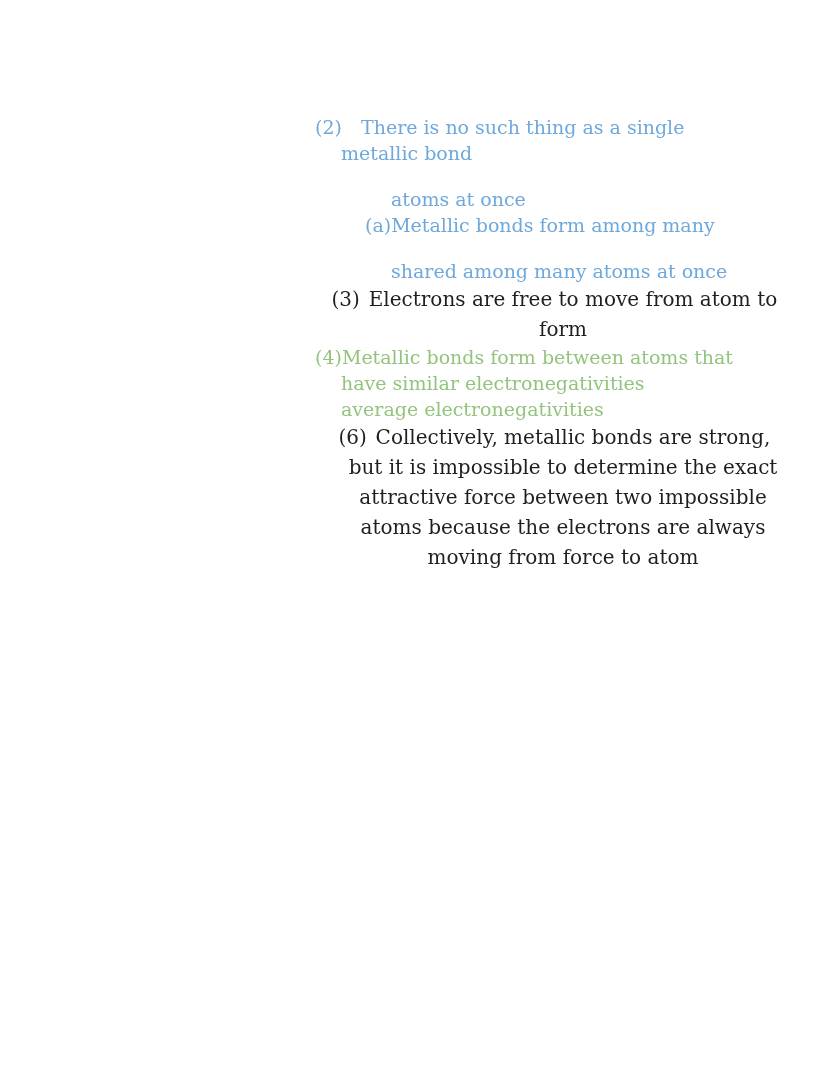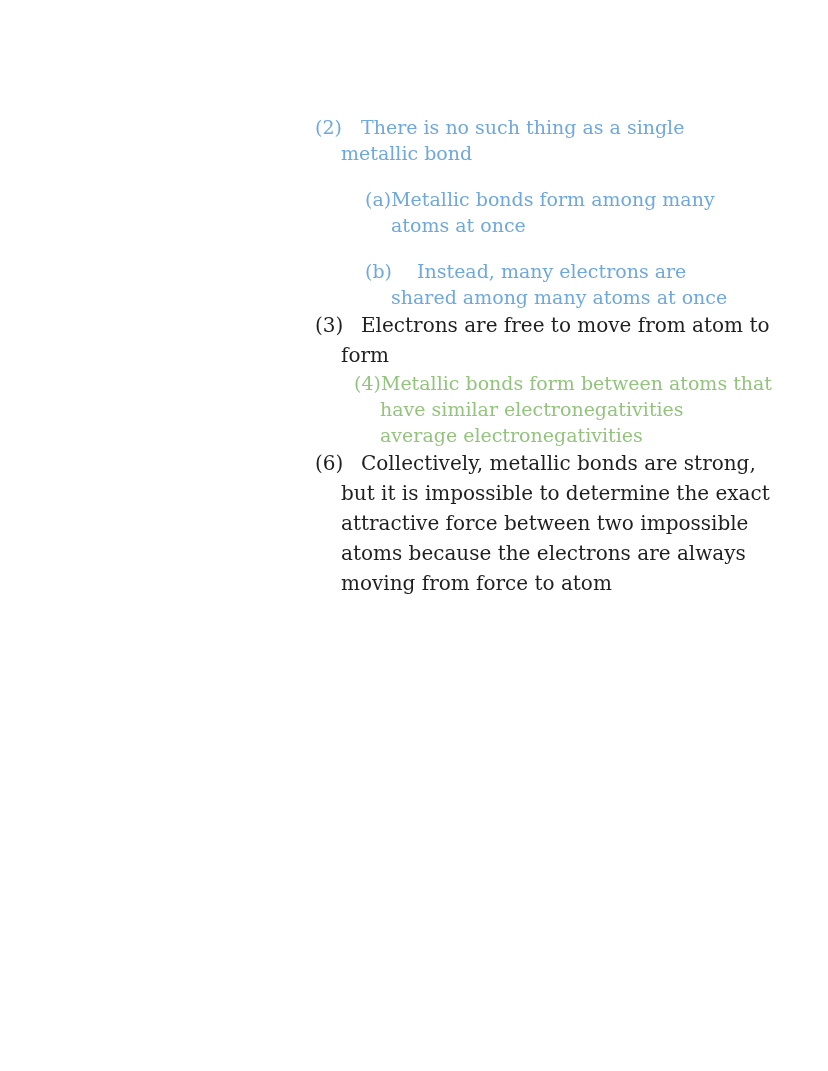--- a/index.html
+++ b/index.html
@@ -23,40 +23,39 @@
     width:470px;
   }
   .item{padding-left:26px;}
   .item .line{white-space:nowrap;}
   .item .line.first{margin-left:-26px;}
   .lv2{margin-left:50px;}
   .marker{display:inline;}
   .marker.tab{display:inline-block;width:46px;}
   .lv2 .marker.tab{width:52px;}
   .c-blue{color:var(--blue);font-size:19px;line-height:26px;margin-top:20px;}
-  .c-green{color:var(--green);font-size:19px;line-height:26px;margin-left:39px;}
-  .c-black{color:var(--ink);font-size:20px;line-height:30px;}
+  .c-green{color:var(--green);font-size:19px;line-height:26px;}
+  .c-black{color:var(--ink);font-size:20px;line-height:30px;text-align:center;}
 </style>
 </head>
 <body>
 
 <div class="doc">
 
   <div class="item lv1 c-blue">
     <div class="line first"><span class="marker tab">(2)</span><span class="txt">There is no such thing as a single</span></div>
     <div class="line">metallic bond</div>
   </div>
 
   <div class="item lv2 c-blue">
+    <div class="line">atoms at once</div>
     <div class="line first"><span class="marker">(a)</span><span class="txt">Metallic bonds form among many</span></div>
-    <div class="line">atoms at once</div>
   </div>
 
   <div class="item lv2 c-blue">
-    <div class="line first"><span class="marker tab">(b)</span><span class="txt">Instead, many electrons are</span></div>
     <div class="line">shared among many atoms at once</div>
   </div>
 
   <div class="item lv1 c-black">
     <div class="line first"><span class="marker tab">(3)</span><span class="txt">Electrons are free to move from atom to</span></div>
     <div class="line">form</div>
   </div>
 
   <div class="item lv1 c-green">
     <div class="line first"><span class="marker">(4)</span><span class="txt">Metallic bonds form between atoms that</span></div>

